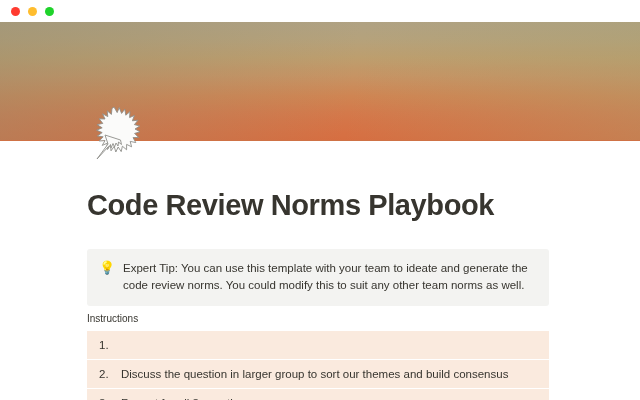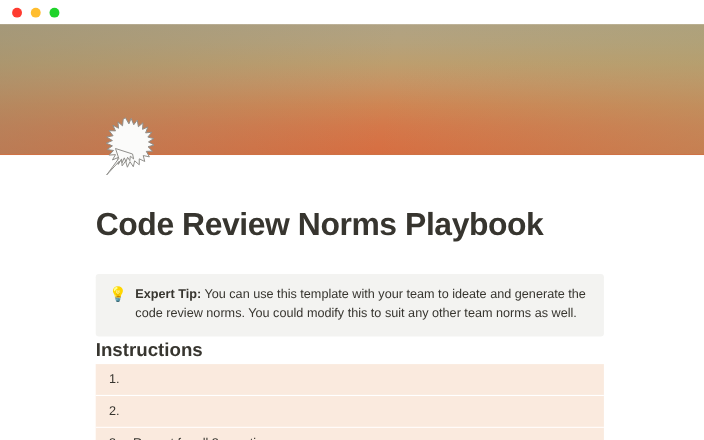--- a/index.html
+++ b/index.html
@@ -132,31 +132,31 @@
     width: 15px;
     text-align: center;
     color: #e8b93a;
   }
   .callout-text {
     font-size: 11.5px;
     line-height: 17px;
     color: #37352f;
     flex: 1 1 auto;
   }
-  .callout-text b { font-weight: 700; }
+  .callout-text b { font-weight: 400; }
 
   
   .section-heading {
     position: absolute;
     left: 87px;
     top: 170px;
     margin: 0;
-    font-size: 17px;
+    font-size: 10px;
     line-height: 16px;
-    font-weight: 700;
+    font-weight: 400;
     color: #37352f;
   }
 
   .numlist {
     position: absolute;
     left: 87px;
     top: 190px;
     width: 462px;
     margin: 0;
     padding: 0;
@@ -220,20 +220,21 @@
     </div>
 
     <h2 class="section-heading">Instructions</h2>
 
     <ol class="numlist">
       <li>
         <span class="num">1.</span>
       </li>
       <li>
         <span class="num">2.</span>
+        <span class="item-text">Discuss the question in larger group to sort our themes and build consensus</span>
       </li>
       <li>
         <span class="num">3.</span>
         <span class="item-text">Repeat for all 3 questions</span>
       </li>
     </ol>
 
   </div>
 </div>
 

